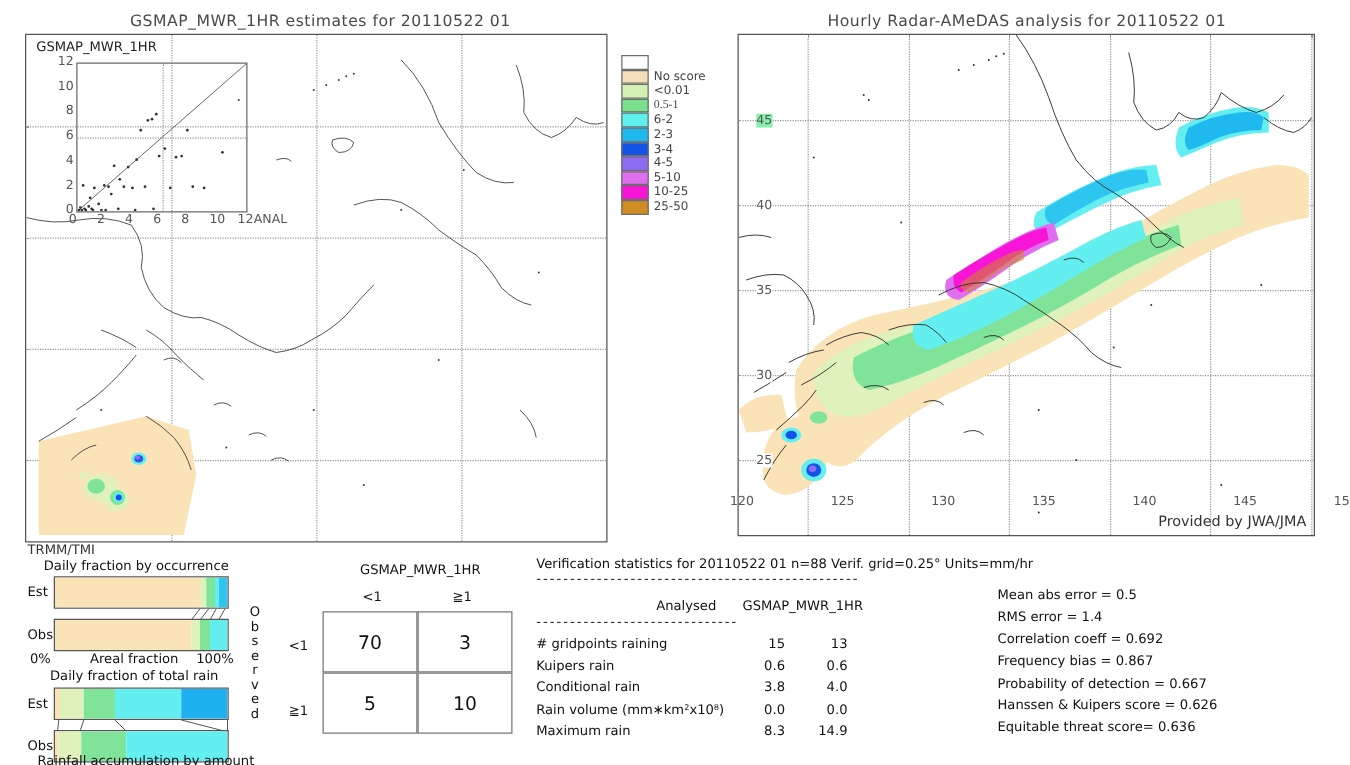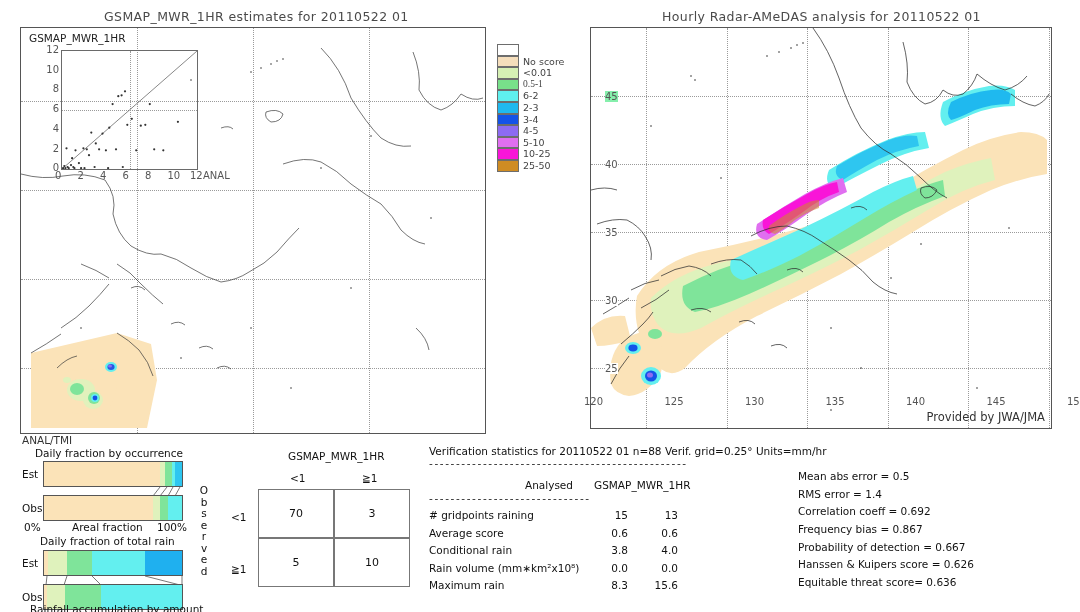--- a/index.html
+++ b/index.html
@@ -10,21 +10,21 @@
   .mapbox{position:absolute;border:1px solid #555;background:#fff;overflow:hidden;}
   .tick{font-size:10px;color:#555;white-space:nowrap;}
   .gl{position:absolute;border-left:1px dotted #9a9a9a;}
   .glh{position:absolute;border-top:1px dotted #9a9a9a;}
   .cbrow{width:22px;height:11.6px;border:0.5px solid #6d6d6d;box-sizing:border-box;}
   .cblab{font-size:9.5px;color:#444;line-height:11.6px;white-space:nowrap;padding-left:4px;}
   .smalltxt{font-size:10.5px;color:#222;white-space:nowrap;}
   .monoish{font-size:10.5px;color:#111;white-space:nowrap;}
   .vstack{font-size:10.5px;line-height:11.5px;text-align:center;color:#111;}
   .tcell{position:absolute;box-sizing:border-box;border:1px solid #777;
-         display:flex;align-items:center;justify-content:center;font-size:11px;color:#111;}
+         display:flex;align-items:center;justify-content:center;font-size:15px;color:#111;}
   .dash{font-size:10.5px;color:#222;letter-spacing:1.6px;white-space:nowrap;}
   .bar{position:absolute;height:26px;border:1px solid #555;box-sizing:border-box;display:flex;overflow:hidden;}
   .bar div{height:100%;}
   .lbl{font-size:10.5px;color:#111;}
   svg{display:block;}
 </style>
 </head>
 <body>
 
 <div class="abs ttl" style="left:104px;top:9px;">GSMAP_MWR_1HR estimates for 20110522 01</div>
@@ -159,21 +159,21 @@
       <div class="tick" style="position: absolute; left: 22.5px;">2</div>
       <div class="tick" style="position: absolute; left: 45px;">4</div>
       <div class="tick" style="position: absolute; left: 67.5px;">6</div>
       <div class="tick" style="position: absolute; left: 90px;">8</div>
       <div class="tick" style="position: absolute; left: 112.5px;">10</div>
       <div class="tick" style="position: absolute; left: 135px;">12</div>
     </div>
   <div class="abs tick" style="left:182px;top:142px;">ANAL</div>
 </div>
 
-<div class="abs smalltxt" style="left:22px;top:434px;color:#333;">ANAL/TMI</div>
+<div class="abs smalltxt" style="left:22px;top:434px;color:#333;">TRMM/TMI</div>
 
 <div class="abs" style="left:497px;top:44px;" id="colorbar">
     <div style="display: flex; align-items: center;">
       <div class="cbrow" style="background: rgb(255, 255, 255);"></div>
       <div class="cblab"></div>
     </div>
     <div style="display: flex; align-items: center;">
       <div class="cbrow" style="background: rgb(245, 222, 188);"></div>
       <div class="cblab">No score</div>
     </div>
@@ -413,38 +413,38 @@
 <div class="abs monoish" style="left:525px;top:479px;">Analysed</div>
 <div class="abs monoish" style="left:594px;top:479px;">GSMAP_MWR_1HR</div>
 <div class="abs dash" style="left:429px;top:492px;">------------------------------</div>
 <div class="abs" style="left:429px;top:509px;width:360px;" id="verRows">
     <div style="position: relative; height: 17.5px;">
       <span class="monoish" style="position: absolute; left: 0px;"># gridpoints raining</span>
       <span class="monoish" style="position: absolute; left: 165px; width: 34px; text-align: right;">15</span>
       <span class="monoish" style="position: absolute; left: 215px; width: 34px; text-align: right;">13</span>
     </div>
     <div style="position: relative; height: 17.5px;">
-      <span class="monoish" style="position: absolute; left: 0px;">Average score</span>
+      <span class="monoish" style="position: absolute; left: 0px;">Kuipers rain</span>
       <span class="monoish" style="position: absolute; left: 165px; width: 34px; text-align: right;">0.6</span>
       <span class="monoish" style="position: absolute; left: 215px; width: 34px; text-align: right;">0.6</span>
     </div>
     <div style="position: relative; height: 17.5px;">
       <span class="monoish" style="position: absolute; left: 0px;">Conditional rain</span>
       <span class="monoish" style="position: absolute; left: 165px; width: 34px; text-align: right;">3.8</span>
       <span class="monoish" style="position: absolute; left: 215px; width: 34px; text-align: right;">4.0</span>
     </div>
     <div style="position: relative; height: 17.5px;">
       <span class="monoish" style="position: absolute; left: 0px;">Rain volume (mm∗km²x10⁸)</span>
       <span class="monoish" style="position: absolute; left: 165px; width: 34px; text-align: right;">0.0</span>
       <span class="monoish" style="position: absolute; left: 215px; width: 34px; text-align: right;">0.0</span>
     </div>
     <div style="position: relative; height: 17.5px;">
       <span class="monoish" style="position: absolute; left: 0px;">Maximum rain</span>
       <span class="monoish" style="position: absolute; left: 165px; width: 34px; text-align: right;">8.3</span>
-      <span class="monoish" style="position: absolute; left: 215px; width: 34px; text-align: right;">15.6</span>
+      <span class="monoish" style="position: absolute; left: 215px; width: 34px; text-align: right;">14.9</span>
     </div>
   </div>
 <div class="abs" style="left:798px;top:470px;width:280px;" id="verScores">
     <div class="monoish" style="height: 17.7px;">Mean abs error = 0.5</div>
     <div class="monoish" style="height: 17.7px;">RMS error = 1.4</div>
     <div class="monoish" style="height: 17.7px;">Correlation coeff = 0.692</div>
     <div class="monoish" style="height: 17.7px;">Frequency bias = 0.867</div>
     <div class="monoish" style="height: 17.7px;">Probability of detection = 0.667</div>
     <div class="monoish" style="height: 17.7px;">Hanssen &amp; Kuipers score = 0.626</div>
     <div class="monoish" style="height: 17.7px;">Equitable threat score= 0.636</div>

